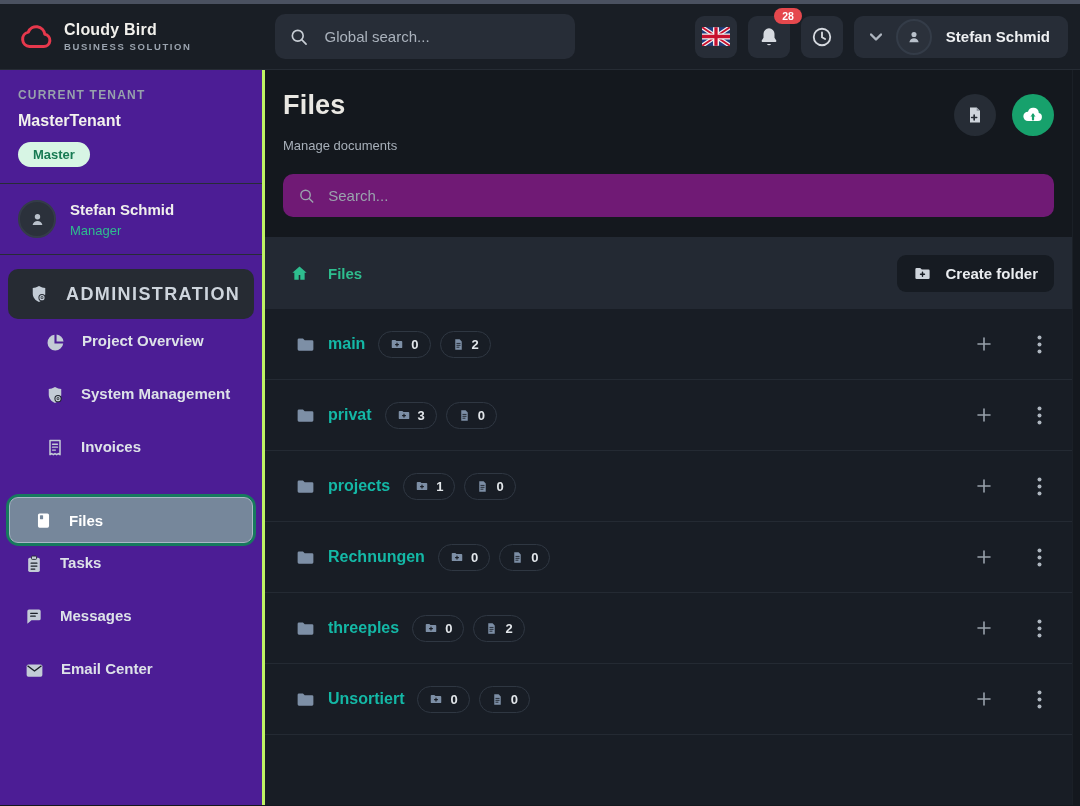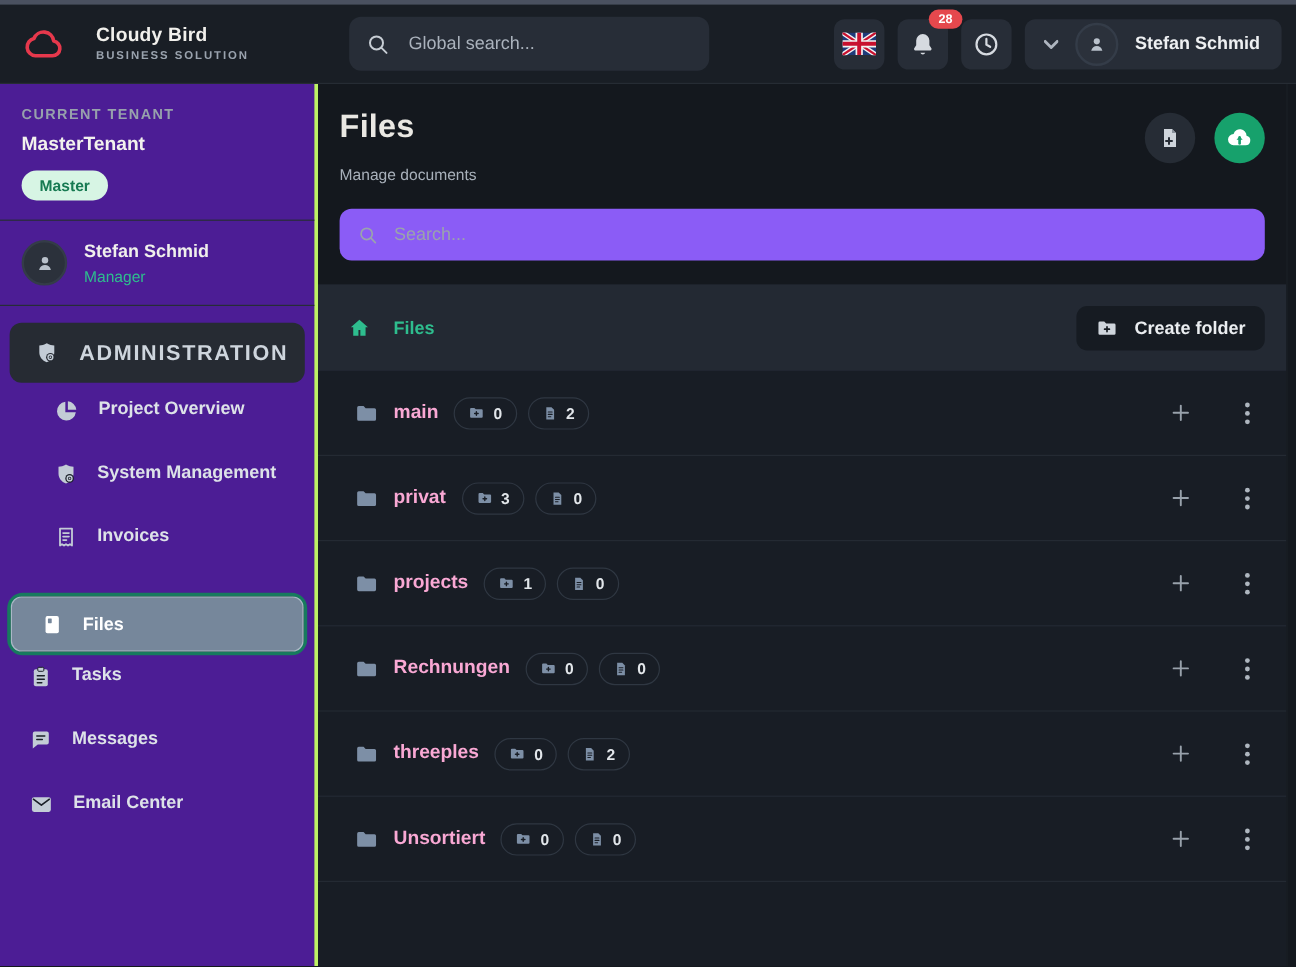--- a/index.html
+++ b/index.html
@@ -3,21 +3,21 @@
 <meta charset="utf-8">
 <style>
   * { margin:0; padding:0; box-sizing:border-box; }
   html,body { background:#0d1014; }
   body { font-family:"Liberation Sans", sans-serif; }
   .app { position:relative; width:1080px; height:806px; background:#14181e; overflow:hidden; color:#e8e8e4; }
 
   
   .top-strip { height:4px; background:#4a5160; }
   .topbar { height:66px; background:#191e25; border-bottom:1px solid #262c34; display:flex; align-items:center; padding:0 12px 0 20px; }
-  .brand { display:flex; align-items:center; gap:26px; }
+  .brand { display:flex; align-items:center; gap:10px; }
   .brand-logo { width:34px; height:28px; display:block; }
   .brand-name { font-size:16px; font-weight:700; color:#f1f0ec; letter-spacing:.2px; }
   .brand-tag { font-size:9.5px; font-weight:700; color:#9aa3ae; letter-spacing:1.6px; margin-top:2px; }
   .global-search { margin-left:83px; width:300px; height:45px; background:#272d37; border-radius:10px; display:flex; align-items:center; padding:0 14px; gap:16px; }
   .global-search svg { flex:none; }
   .global-search input { background:transparent; border:none; outline:none; color:#ffffff; font-size:15px; width:100%; font-family:"Liberation Sans",sans-serif; }
   .global-search input::placeholder { color:#aab2bc; }
   .topbar-right { margin-left:auto; display:flex; align-items:center; gap:11px; }
   .icon-btn { width:42px; height:42px; border-radius:9px; background:#272d37; border:none; display:flex; align-items:center; justify-content:center; cursor:pointer; position:relative; }
   .notif-badge { position:absolute; top:-8px; right:-12px; background:#e5484d; color:#fff; font-size:10.5px; font-weight:700; border-radius:999px; padding:3px 8px; line-height:1; }
@@ -50,37 +50,37 @@
   .content { flex:1; position:relative; display:flex; flex-direction:column; background:#14181e; }
   .scroll-strip { position:absolute; top:0; right:0; width:8px; height:100%; background:#14181e; border-left:1px solid #1b2027; }
   .main-inner { width:807px; display:flex; flex-direction:column; height:100%; }
   .page-head { display:flex; align-items:flex-start; padding:20px 18px 0; }
   .page-title { font-size:27px; font-weight:700; color:#eae8e3; letter-spacing:.2px; }
   .page-sub { font-size:13px; color:#a8b0ba; margin-top:17px; }
   .head-actions { margin-left:auto; display:flex; align-items:center; gap:16px; padding-top:4px; }
   .round-btn { width:42px; height:42px; border-radius:50%; border:none; display:flex; align-items:center; justify-content:center; cursor:pointer; }
   .round-btn.dark { background:#262c35; }
   .round-btn.green { background:#17a16c; }
-  .main-search { margin:21px 18px 0; height:43px; background:#8b5cf6; border-radius:10px; display:flex; align-items:center; gap:13px; padding:0 15px; }
+  .main-search { margin:21px 18px 0; height:43px; background:#701a75; border-radius:10px; display:flex; align-items:center; gap:13px; padding:0 15px; }
   .main-search input { background:transparent; border:none; outline:none; color:#e8e8e4; font-size:15px; width:100%; font-family:"Liberation Sans",sans-serif; }
   .main-search input::placeholder { color:#9aa3ad; }
   .toolbar { display:flex; align-items:center; margin:20px 18px 0; }
   .chip { height:41px; border-radius:10px; display:flex; align-items:center; gap:10px; padding:0 18px; font-size:15px; cursor:pointer; background:#1b222b; }
   .chip.sort { border:1px solid #2d7a62; color:#2fbf92; font-weight:600; }
   .chip.multi { border:1px solid #3a414b; color:#e8ebee; font-weight:600; margin-left:9px; background:#1d232b; }
   .toolbar .spacer { flex:1; }
   .tune-btn { background:none; border:none; cursor:pointer; padding:4px; display:flex; }
 
   .panel { margin-top:20px; flex:1; background:#181d25; display:flex; flex-direction:column; }
   .crumb-bar { height:72px; background:#232933; display:flex; align-items:center; padding:0 18px 0 25px; }
   .crumb { display:flex; align-items:center; gap:19px; color:#2ebd8e; font-size:15px; font-weight:600; cursor:pointer; }
   .create-folder { margin-left:auto; height:37px; background:#161b22; border:none; border-radius:9px; color:#eaedf0; font-size:15px; font-weight:600; display:flex; align-items:center; gap:13px; padding:16px 16px; cursor:pointer; font-family:"Liberation Sans",sans-serif; }
   .rows { display:flex; flex-direction:column; }
   .frow { height:71px; display:flex; align-items:center; padding:0 24px 0 30px; border-bottom:1px solid #242a33; }
-  .frow .fname { font-size:16px; font-weight:700; color:#f9a8d4; margin-left:12px; }
+  .frow .fname { font-size:16px; font-weight:700; color:#14b8a6; margin-left:12px; }
   .badges { display:flex; gap:9px; margin-left:13px; }
   .pill { height:27px; border:1px solid #2f3742; border-radius:14px; display:flex; align-items:center; gap:7px; padding:0 11px; }
   .pill .cnt { font-size:13px; font-weight:700; color:#e2e6ea; }
   .frow .spacer { flex:1; }
   .plus-btn, .dots-btn { background:none; border:none; cursor:pointer; display:flex; align-items:center; justify-content:center; padding:6px; }
   .dots-btn { margin-left:32px; }
 </style>
 </head>
 <body>
 

